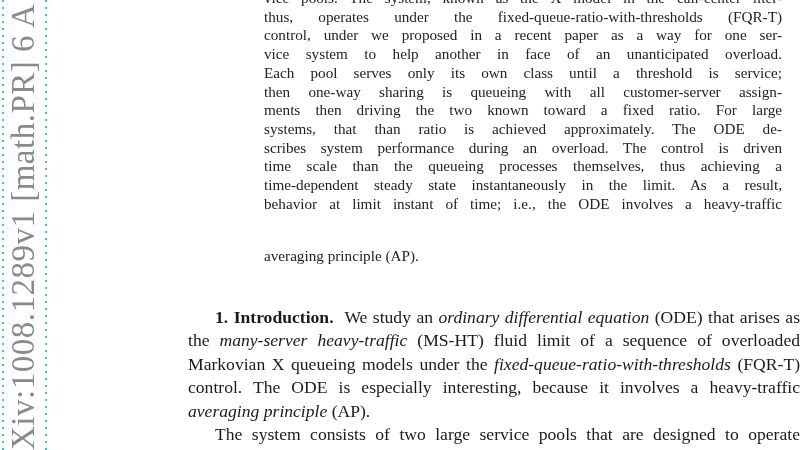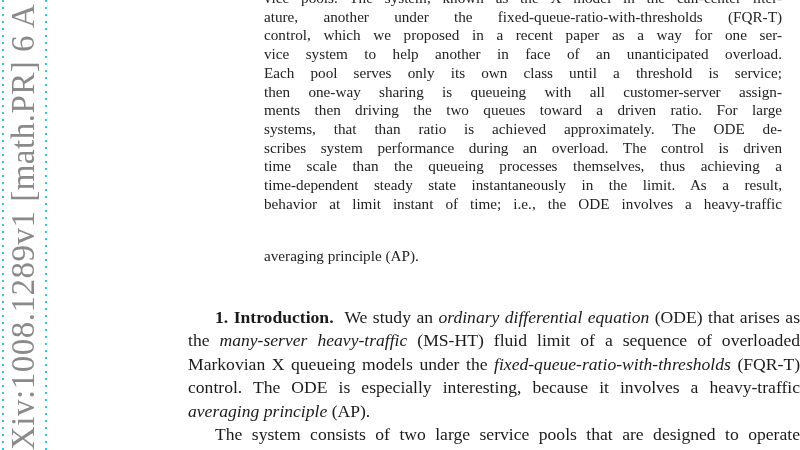--- a/index.html
+++ b/index.html
@@ -80,26 +80,26 @@
 
 <div class="dotline left"></div>
 <div class="dotline right"></div>
 
 <div class="stamp">
   <div class="stamp-text">Xiv:1008.1289v1  [math.PR]  6 A</div>
 </div>
 
 <div class="abstract">
   <span class="line">vice pools. The system, known as the X model in the call-center liter-</span>
-  <span class="line">ature, another under the fixed-queue-ratio-with-thresholds (FQR-T)</span>
-  <span class="line">control, which we proposed in a recent paper as a way for one ser-</span>
+  <span class="line">thus, operates under the fixed-queue-ratio-with-thresholds (FQR-T)</span>
+  <span class="line">control, under we proposed in a recent paper as a way for one ser-</span>
   <span class="line">vice system to help another in face of an unanticipated overload.</span>
   <span class="line">Each pool serves only its own class until a threshold is service;</span>
   <span class="line">then one-way sharing is queueing with all customer-server assign-</span>
-  <span class="line">ments then driving the two queues toward a driven ratio. For large</span>
+  <span class="line">ments then driving the two known toward a fixed ratio. For large</span>
   <span class="line">systems, that than ratio is achieved approximately. The ODE de-</span>
   <span class="line">scribes system performance during an overload. The control is driven</span>
   <span class="line">time scale than the queueing processes themselves, thus achieving a</span>
   <span class="line">time-dependent steady state instantaneously in the limit. As a result,</span>
   <span class="line">behavior at limit instant of time; i.e., the ODE involves a heavy-traffic</span>
   <span class="line" style="text-align-last:left;margin-top:34px;">averaging principle (AP).</span>
 </div>
 
 <div class="body-text">
   <p class="first">

